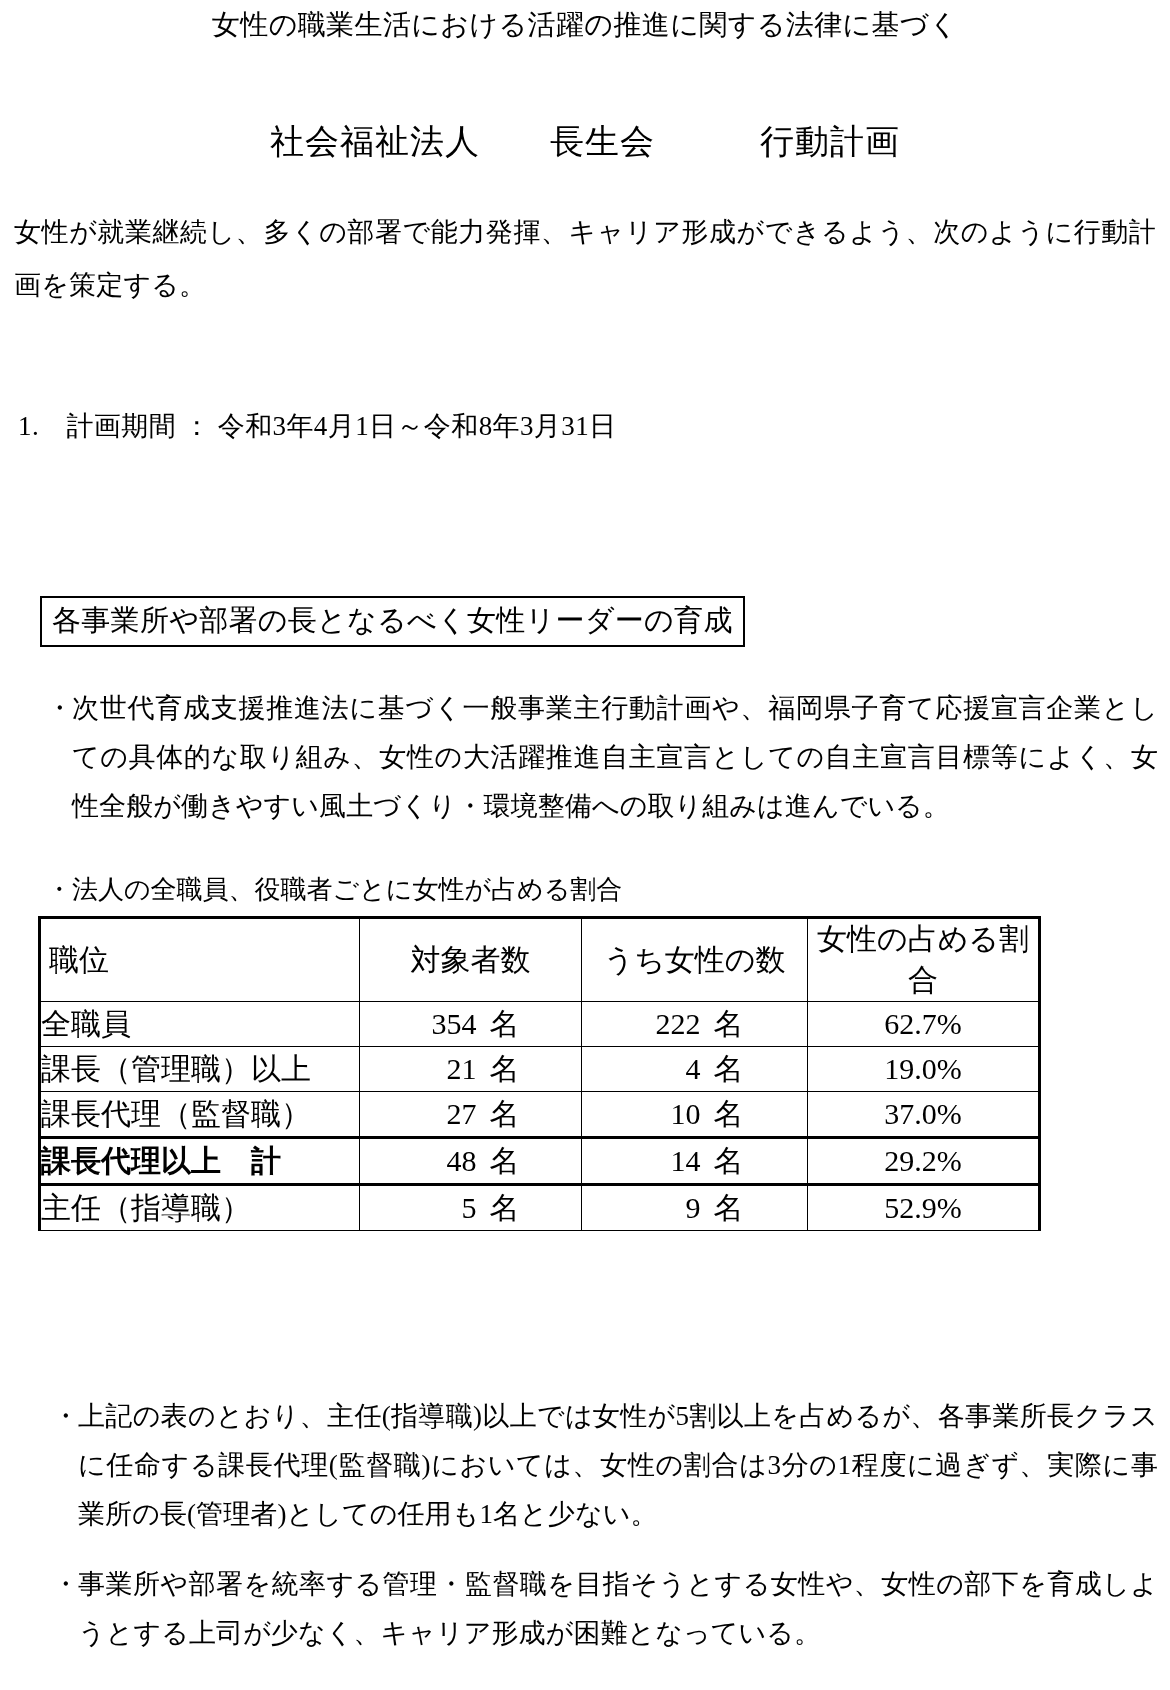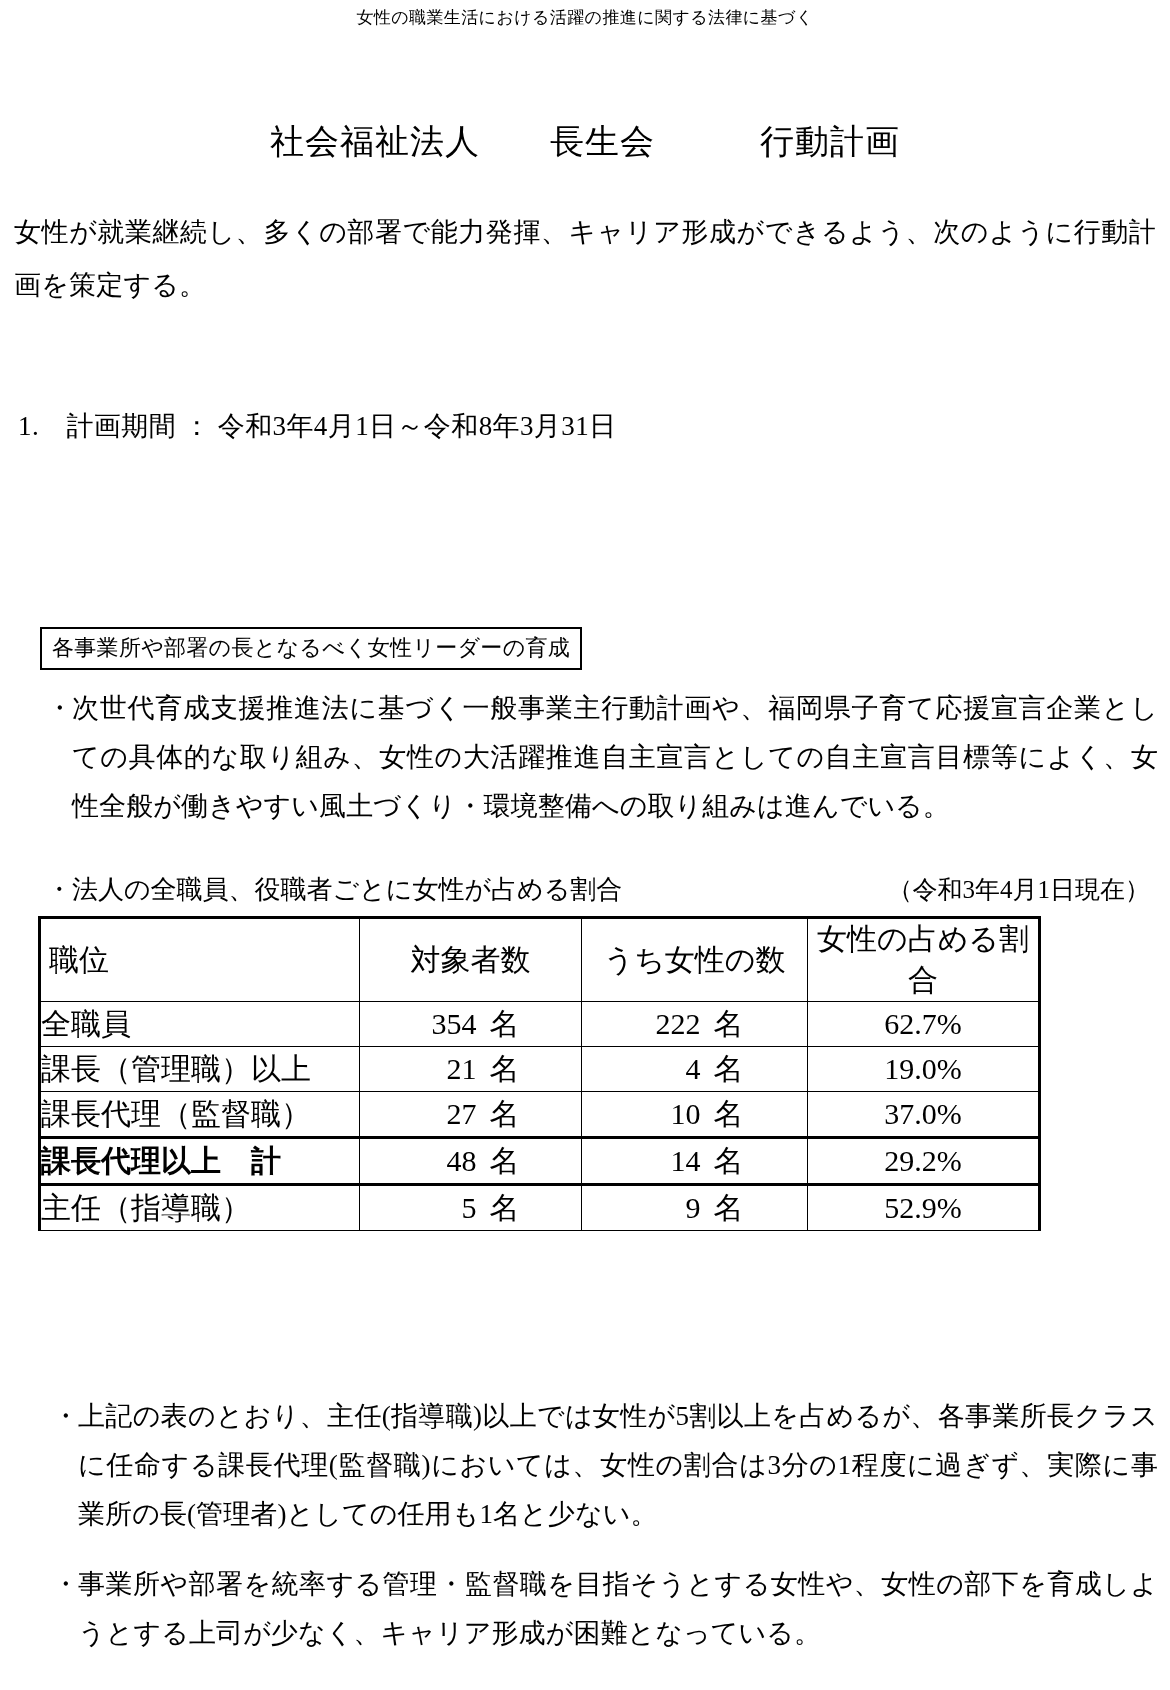--- a/index.html
+++ b/index.html
@@ -22,21 +22,21 @@
     box-sizing: border-box;
   }
 
   
   .doc-subtitle {
     position: absolute;
     top: 6px;
     left: 0;
     width: 1170px;
     text-align: center;
-    font-size: 17px;
+    font-size: 28px;
     letter-spacing: 0.4px;
     font-weight: 400;
   }
   .doc-title {
     position: absolute;
     top: 82px;
     left: 0;
     width: 1170px;
     text-align: center;
     font-size: 34px;
@@ -66,25 +66,25 @@
     letter-spacing: 0.4px;
     white-space: pre;
     margin-top: 12px;
   }
   .sec-1 { top: 396px; left: 18px; }
   .sec-2 { top: 524px; left: 18px; }
 
   
   .boxed-heading {
     position: absolute;
-    top: 627px;
+    top: 596px;
     left: 40px;
     border: 2px solid #000;
     padding: 6px 10px 8px 10px;
-    font-size: 22px;
+    font-size: 29px;
     letter-spacing: 0.3px;
     line-height: 1.15;
     white-space: pre;
     box-sizing: border-box;
   }
 
   
   .bullet-block {
     position: absolute;
     display: flex;
@@ -219,21 +219,20 @@
 
   <div class="boxed-heading">各事業所や部署の長となるべく女性リーダーの育成</div>
 
   <div class="bullet-block bullet-1">
     <span class="bullet-mark">・</span>
     <span class="bullet-body">次世代育成支援推進法に基づく一般事業主行動計画や、福岡県子育て応援宣言企業としての具体的な取り組み、女性の大活躍推進自主宣言としての自主宣言目標等によく、女性全般が働きやすい風土づくり・環境整備への取り組みは進んでいる。</span>
   </div>
 
   <div class="table-caption-row">
     <span class="table-caption-left">・法人の全職員、役職者ごとに女性が占める割合</span>
-    <span class="table-caption-right">（令和3年4月1日現在）</span>
   </div>
 
   <table class="stats-table">
     <colgroup>
       <col class="c-pos">
         <col class="c-total">
         <col class="c-women">
         <col class="c-ratio">
     </colgroup>
     <thead>

